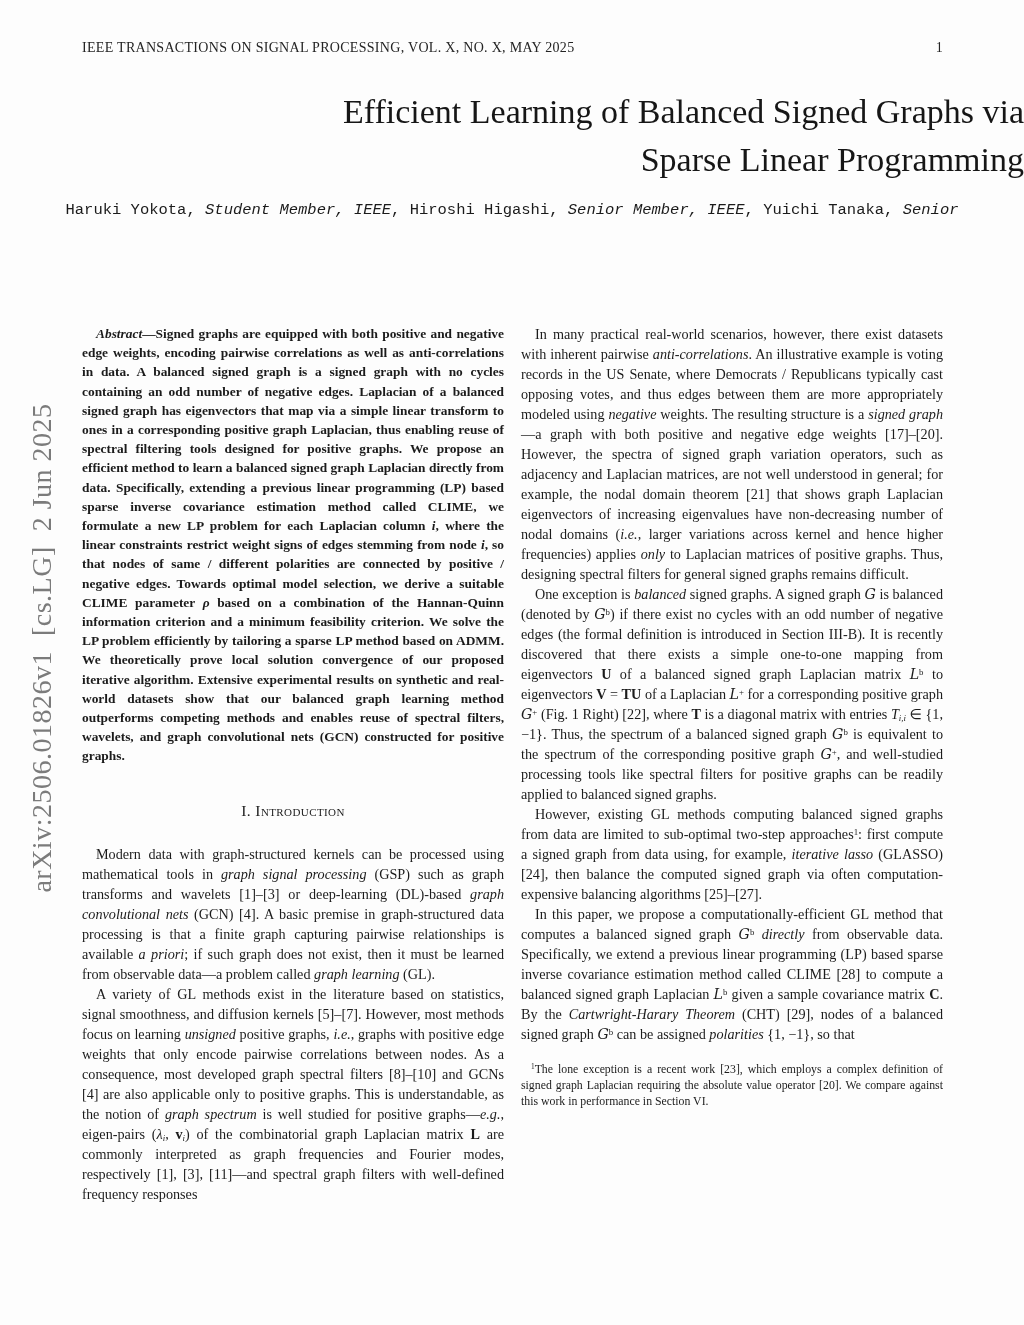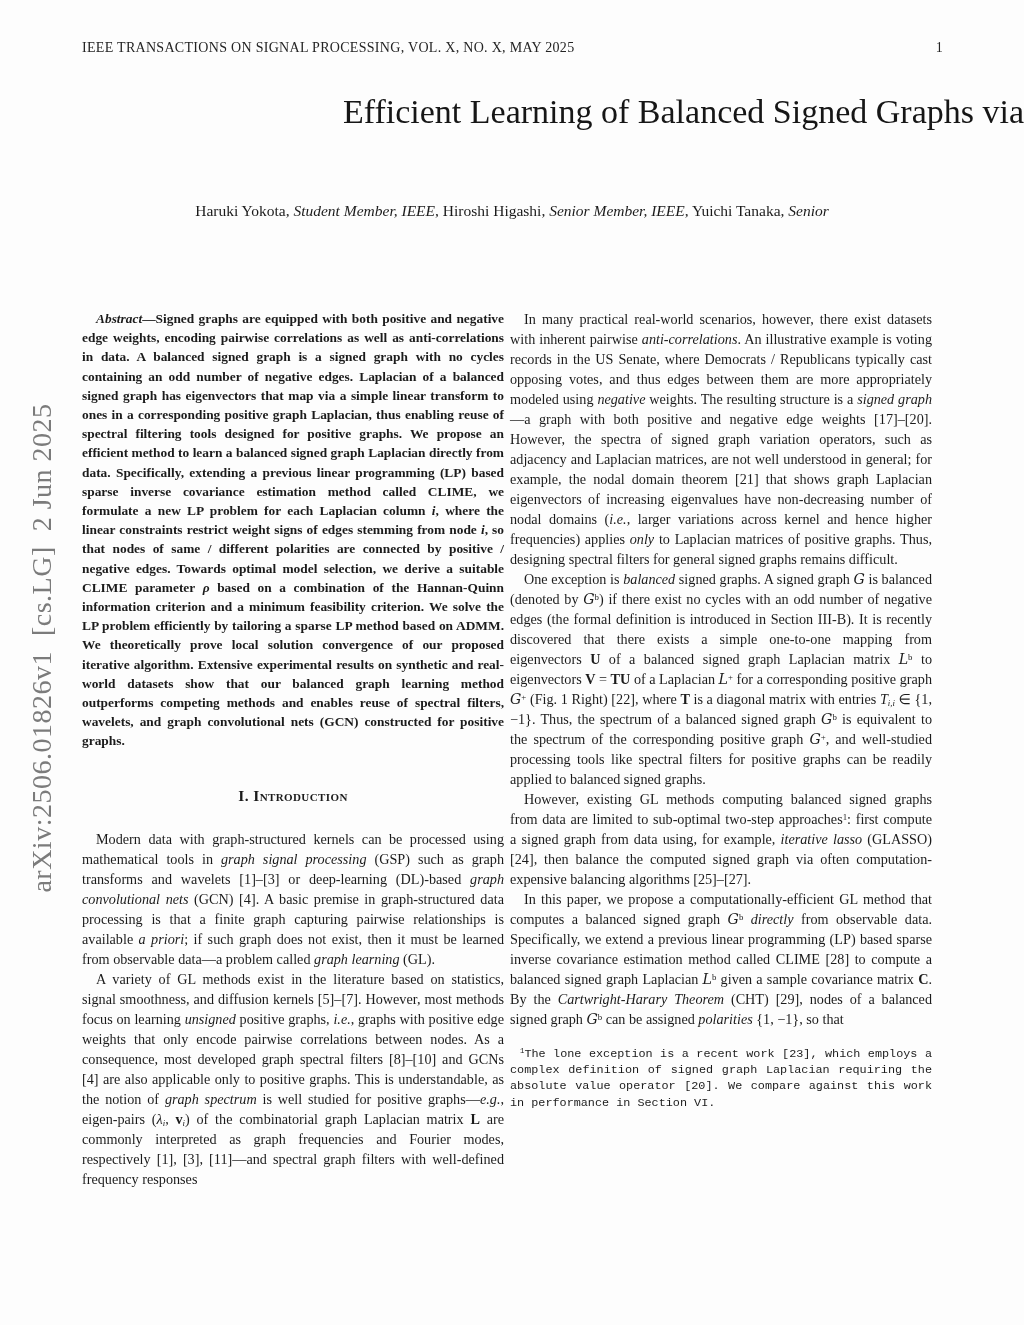--- a/index.html
+++ b/index.html
@@ -26,37 +26,37 @@
     text-align: right;
     font-size: 34px; line-height: 48px;
     font-weight: 400;
     color: #161616;
   }
 
   .authors-block {
     position: absolute;
     top: 200px; left: 0; width: 100%;
     text-align: center;
-    font-size: 15.5px; line-height: 21.5px;
+    font-size: 15.5px; line-height: 21.5px; font-family: Liberation Mono, monospace;
   }
 
   .arxiv-watermark {
     position: absolute;
     top: 648px; left: 42px;
     transform: translate(-50%, -50%) rotate(-90deg);
     white-space: pre;
     font-size: 28px;
     color: #7b7b7b;
     letter-spacing: 0.5px;
   }
 
   .columns {
     position: absolute;
-    top: 309px; left: 82px; width: 861px;
-    display: flex; gap: 6px;
+    top: 324px; left: 82px; width: 861px;
+    display: flex; gap: 17px;
   }
   .col { width: 422px; text-align: justify; }
 
   .col p { margin: 0; text-indent: 14px; }
   .noindent { text-indent: 0 !important; }
 
   .abstract, .index-terms {
     font-weight: bold;
     font-size: 13.4px; line-height: 19.2px;
     text-indent: 14px;
@@ -65,47 +65,48 @@
 
   .body-text { font-size: 14.2px; line-height: 20px; }
 
   .section-heading {
     text-align: center;
     font-variant: small-caps;
     font-size: 15.5px;
     letter-spacing: 0.4px;
     margin: 35px 0 23px 0;
     text-indent: 0;
-    font-weight: 700;
+    font-weight: 400;
   }
 
   .footnote {
     font-size: 11.8px; line-height: 16.2px;
     margin-top: 17px;
     text-indent: 0;
   }
-  .footnote p { text-indent: 10px; margin: 0; font-family: Liberation Mono, monospace; }
+  .footnote p { text-indent: 10px; margin: 0; }
 
   sup { font-size: 0.62em; line-height: 0; position: relative; vertical-align: baseline; top: -0.5em; }
   sub { font-size: 0.62em; line-height: 0; position: relative; vertical-align: baseline; top: 0.28em; }
   .cal { font-style: italic; font-family: "DejaVu Serif", serif; }
   b { font-weight: bold; }
 </style>
 </head>
 <body>
 
 <div class="running-header">
   <span>IEEE TRANSACTIONS ON SIGNAL PROCESSING, VOL. X, NO. X, MAY 2025</span>
   <span>1</span>
 </div>
 
 <div class="arxiv-watermark">arXiv:2506.01826v1  [cs.LG]  2 Jun 2025</div>
 
 <div class="title-block">
   <div>Efficient Learning of Balanced Signed Graphs via</div>
+  <div>Sparse Linear Programming</div>
 </div>
 
 <div class="authors-block">
   <div>Haruki Yokota, <i>Student Member, IEEE</i>, Hiroshi Higashi, <i>Senior Member, IEEE</i>, Yuichi Tanaka, <i>Senior</i></div>
 </div>
 
 <div class="columns">
 
   <div class="col">
     <p class="abstract"><i>Abstract</i>—Signed graphs are equipped with both positive and negative edge weights, encoding pairwise correlations as well as anti-correlations in data. A balanced signed graph is a signed graph with no cycles containing an odd number of negative edges. Laplacian of a balanced signed graph has eigenvectors that map via a simple linear transform to ones in a corresponding positive graph Laplacian, thus enabling reuse of spectral filtering tools designed for positive graphs. We propose an efficient method to learn a balanced signed graph Laplacian directly from data. Specifically, extending a previous linear programming (LP) based sparse inverse covariance estimation method called CLIME, we formulate a new LP problem for each Laplacian column <i>i</i>, where the linear constraints restrict weight signs of edges stemming from node <i>i</i>, so that nodes of same / different polarities are connected by positive / negative edges. Towards optimal model selection, we derive a suitable CLIME parameter <i>ρ</i> based on a combination of the Hannan-Quinn information criterion and a minimum feasibility criterion. We solve the LP problem efficiently by tailoring a sparse LP method based on ADMM. We theoretically prove local solution convergence of our proposed iterative algorithm. Extensive experimental results on synthetic and real-world datasets show that our balanced graph learning method outperforms competing methods and enables reuse of spectral filters, wavelets, and graph convolutional nets (GCN) constructed for positive graphs.</p>

